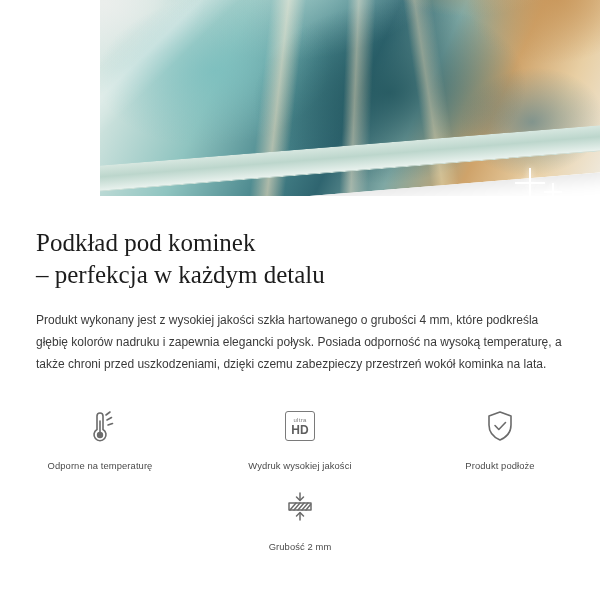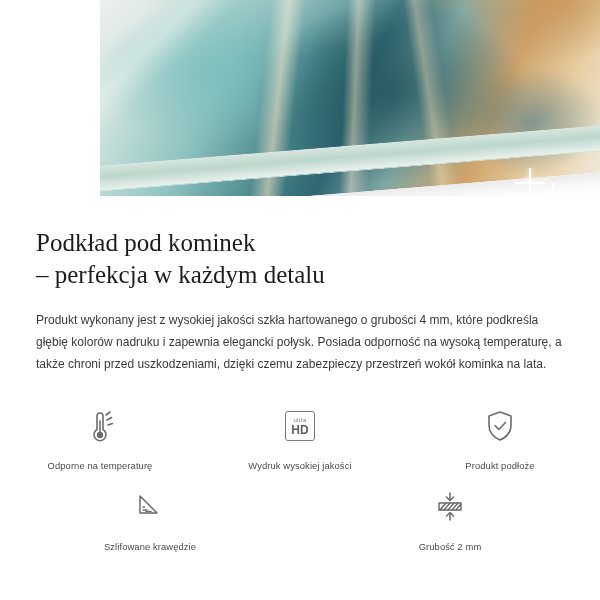--- a/index.html
+++ b/index.html
@@ -220,31 +220,20 @@
           </svg>
         </div>
         <div class="feature-label">Produkt podłoże</div>
       </div>
 
     </div>
 
     <div class="feature-row">
 
 
-      <div class="feature">
-        <div class="feature-icon">
-          <svg width="40" height="40" viewBox="0 0 40 40" fill="none" stroke="#6b6b6b" stroke-width="1.5" stroke-linecap="round" stroke-linejoin="round">
-            <path d="M10 26h17L10 9z" fill="none"></path>
-            <line x1="13" y1="23" x2="17" y2="23"></line>
-            <line x1="13" y1="20" x2="14.5" y2="20"></line>
-            <line x1="16" y1="24.5" x2="21" y2="24.5"></line>
-          </svg>
-        </div>
-        <div class="feature-label">Szlifowane krawędzie</div>
-      </div>
 
       <div class="feature">
         <div class="feature-icon">
           <svg width="40" height="40" viewBox="0 0 40 40" fill="none" stroke="#6b6b6b" stroke-width="1.5" stroke-linecap="round" stroke-linejoin="round">
             <line x1="20" y1="6" x2="20" y2="13"></line>
             <polyline points="16.5,10 20,13.5 23.5,10"></polyline>
             <rect x="9" y="16" width="22" height="7" fill="none"></rect>
             <line x1="10" y1="23" x2="16" y2="16"></line>
             <line x1="14" y1="23" x2="20" y2="16"></line>
             <line x1="18" y1="23" x2="24" y2="16"></line>

